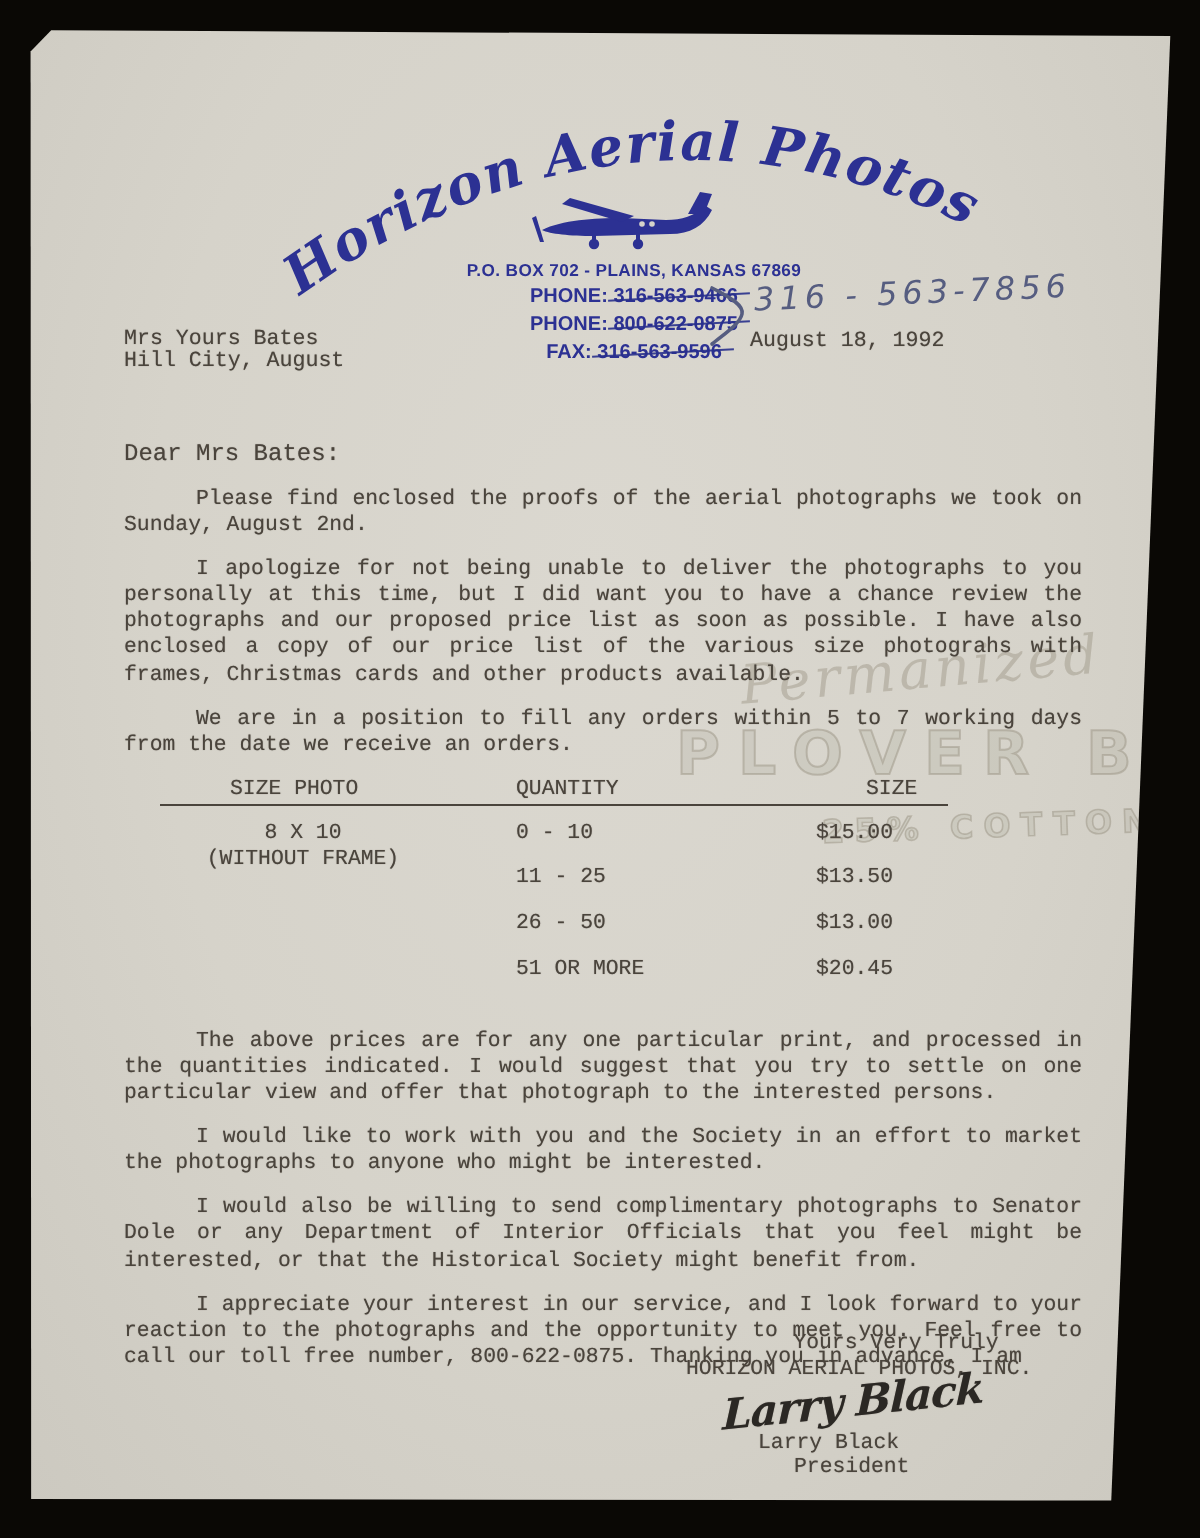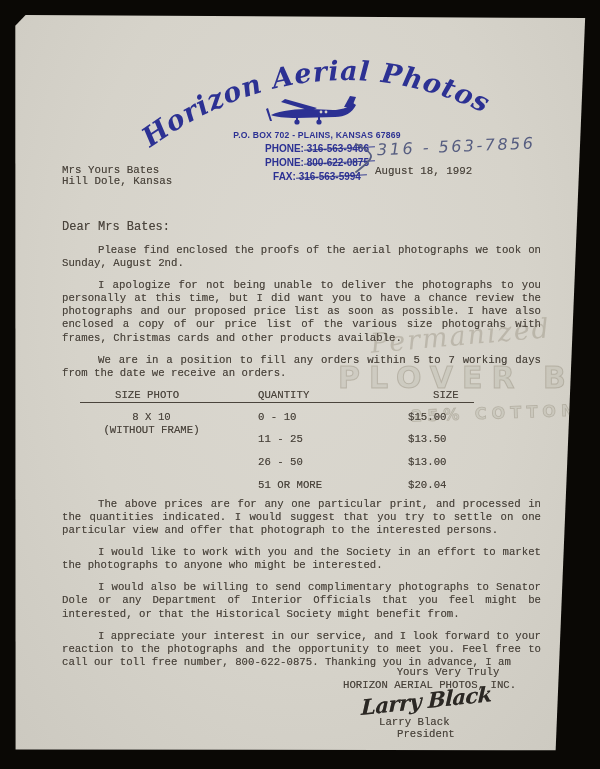--- a/index.html
+++ b/index.html
@@ -45,21 +45,21 @@
   
   .tw{color:#4a443c;font-family:"Liberation Mono", monospace;text-shadow:0 0 0.5px rgba(74,68,60,0.55);}
   .date-line{position:absolute;left:362px;top:151px;font-size:10.8px;}
   .recipient{position:absolute;left:49px;top:151px;font-size:10.8px;line-height:11.4px;}
   .salutation{position:absolute;left:49px;top:206px;font-size:12px;}
   .letter-body{position:absolute;left:49px;top:230px;width:479px;font-size:10.7px;line-height:13.1px;}
   .letter-body p{
     margin:0 0 9px 0;text-align:justify;text-indent:36px;
   }
   
-  .price-table{position:relative;height:106px;margin:0 0 3px 0;text-decoration:underline;}
+  .price-table{position:relative;height:106px;margin:0 0 20px 0;text-decoration:underline;}
   .price-table .hline{
     position:absolute;left:18px;top:13px;width:394px;border-top:1.2px solid #4a443c;
   }
   .price-table .hdr{position:absolute;top:0;font-size:10.7px;white-space:nowrap;}
   .hdr-size{left:53px;}
   .hdr-qty{left:196px;}
   .hdr-price{left:371px;}
   .size-item{position:absolute;top:22px;left:22px;width:135px;text-align:center;font-size:10.7px;line-height:13px;white-space:nowrap;}
   .trow{position:absolute;left:0;width:100%;font-size:10.7px;}
   .trow .qty{position:absolute;left:196px;white-space:nowrap;}
@@ -131,34 +131,34 @@
     <div class="ln">
       <span>PHONE:</span>
       <span class="struck">316-563-9466</span>
     </div>
     <div class="ln">
       <span>PHONE:</span>
       <span class="struck">800-622-0875</span>
     </div>
     <div class="ln">
       <span>FAX:</span>
-      <span class="struck">316-563-5994</span>
+      <span class="struck">316-563-9596</span>
     </div>
   </div>
 
   <svg class="hand-bracket" viewBox="0 0 22 34">
     <path d="M2 3 C12 8 18 12 17 16 C16 21 8 26 2 31" fill="none" stroke="#565d80" stroke-width="1.8" stroke-linecap="round"></path>
   </svg>
   <div class="hand-number">316 - 563-7856</div>
 
   <div class="tw date-line">August 18, 1992</div>
 
   <div class="tw recipient">
     <div>Mrs Yours Bates</div>
-    <div>Hill Dole, Kansas</div>
+    <div>Hill City, August</div>
   </div>
 
   <div class="tw salutation">Dear Mrs Bates:</div>
 
   <div class="tw letter-body">
     <p>Please find enclosed the proofs of the aerial photographs we took on Sunday, August 2nd.</p>
     <p>I apologize for not being unable to deliver the photographs to you personally at this time, but I did want you to have a chance review the photographs and our proposed price list as soon as possible.  I have also enclosed a copy of our price list of the various size photograhs with frames, Christmas cards and other products available.</p>
     <p>We are in a position to fill any orders within 5 to 7 working days from the date we receive an orders.</p>
 
     <div class="price-table">
@@ -177,21 +177,21 @@
       <div class="trow" style="top:44px">
         <span class="qty">11 - 25</span>
         <span class="price">$13.50</span>
       </div>
       <div class="trow" style="top:67px">
         <span class="qty">26 - 50</span>
         <span class="price">$13.00</span>
       </div>
       <div class="trow" style="top:90px">
         <span class="qty">51 OR MORE</span>
-        <span class="price">$20.04</span>
+        <span class="price">$20.45</span>
       </div>
     </div>
 
     <p>The above prices are for any one particular print, and processed in the quantities indicated.  I would suggest that you try to settle on one particular view and offer that photograph to the interested persons.</p>
     <p>I would like to work with you and the Society in an effort to market the photographs to anyone who might be interested.</p>
     <p>I would also be willing to send complimentary photographs to Senator Dole or any Department of Interior Officials that you feel might be interested, or that the Historical Society might benefit from.</p>
     <p>I appreciate your interest in our service, and I look forward to your reaction to the photographs and the opportunity to meet you.  Feel free to call our toll free number, 800-622-0875.  Thanking you in advance, I am</p>
   </div>
 
   <div class="tw closing">

